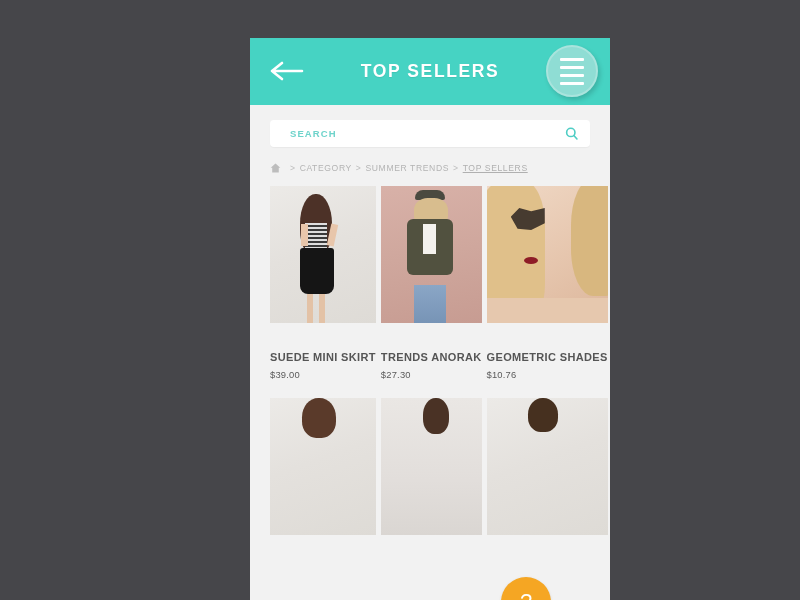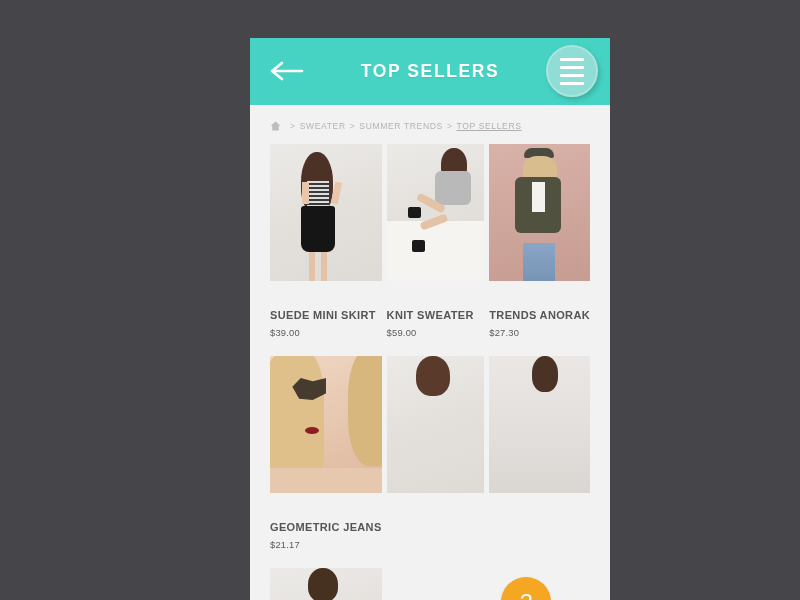--- a/index.html
+++ b/index.html
@@ -199,27 +199,34 @@
     <div class="header-title">TOP SELLERS</div>
 
     <div class="menu-btn">
       <i></i>
       <i></i>
       <i></i>
       <i></i>
     </div>
   </div>
 
+  <div class="search-wrap">
+    <input class="search-input" type="text" placeholder="SEARCH" style="">
+    <svg class="search-icon" viewBox="0 0 20 20">
+      <circle cx="8.5" cy="8" r="5.2" stroke="#4ecdc4" stroke-width="2" fill="none"></circle>
+      <line x1="12.6" y1="12.2" x2="16.2" y2="16.2" stroke="#4ecdc4" stroke-width="2" stroke-linecap="round"></line>
+    </svg>
+  </div>
 
   <div class="breadcrumb">
     <svg class="home-icon" width="11" height="10" viewBox="0 0 12 11">
       <path d="M6 0.5 L11.3 5.2 L9.6 5.2 L9.6 10.4 L2.4 10.4 L2.4 5.2 L0.7 5.2 Z" fill="#bdbdbd"></path>
     </svg>
     <span class="sep">&gt;</span>
-    <a class="crumb" href="#">SWEATER</a>
+    <a class="crumb" href="#">CATEGORY</a>
     <span class="sep">&gt;</span>
     <a class="crumb" href="#">SUMMER TRENDS</a>
     <span class="sep">&gt;</span>
     <a class="crumb current" href="#">TOP SELLERS</a>
   </div>
 
   <div class="grid">
 
     <div class="card">
       <div class="thumb">
@@ -232,34 +239,20 @@
         <div class="fig" style="left:29%;top:28%;width:7px;height:22px;background:#e8c6ab;"></div>
         <div class="fig" style="left:56%;top:28%;width:7px;height:22px;background:#e8c6ab;transform:rotate(12deg);"></div>
         <div class="leg" style="left:35%;top:79%;width:6px;height:22%;"></div>
         <div class="leg" style="left:46%;top:79%;width:6px;height:22%;"></div>
       </div>
       <div class="card-title">SUEDE MINI SKIRT</div>
       <div class="card-price">$39.00</div>
     </div>
 
 
-    <div class="card">
-      <div class="thumb">
-        <div class="bg-wall-a"></div>
-        <div class="fig" style="left:0;bottom:0;width:100%;height:44%;background:#f6f4f1;"></div>
-        <div class="hair" style="left:56%;top:3%;width:26px;height:34px;background:#4e3327;"></div>
-        <div class="fig" style="left:50%;top:20%;width:36px;height:34px;background:#b9b9b9;border-radius:6px;"></div>
-        <div class="leg" style="left:30%;top:40%;width:30px;height:8px;transform:rotate(28deg);border-radius:4px;"></div>
-        <div class="leg" style="left:34%;top:54%;width:28px;height:8px;transform:rotate(-20deg);border-radius:4px;"></div>
-        <div class="fig" style="left:22%;top:46%;width:13px;height:11px;background:#1a1a1a;border-radius:2px;"></div>
-        <div class="fig" style="left:26%;top:70%;width:13px;height:12px;background:#1a1a1a;border-radius:2px;"></div>
-      </div>
-      <div class="card-title">KNIT SWEATER</div>
-      <div class="card-price">$59.00</div>
-    </div>
 
 
     <div class="card">
       <div class="thumb">
         <div class="bg-wall-pink"></div>
         <div class="fig" style="left:34%;top:3%;width:30px;height:10px;background:#4a4a40;border-radius:8px 8px 2px 2px;"></div>
         <div class="fig" style="left:39%;top:10%;width:18px;height:20px;background:#efd2b3;border-radius:45%;"></div>
         <div class="hair" style="left:33%;top:9%;width:34px;height:30px;background:#d8bd8e;border-radius:40%;"></div>
         <div class="fig" style="left:26%;top:24%;width:46px;height:56px;background:#51513f;border-radius:6px;"></div>
         <div class="fig" style="left:42%;top:28%;width:13px;height:30px;background:#f4f2ee;"></div>
@@ -273,22 +266,22 @@
     <div class="card">
       <div class="thumb">
         <div class="bg-skin"></div>
         <div class="hair" style="left:-10%;top:-4%;width:58%;height:108%;background:#e0c08a;border-radius:40% 30% 30% 40%;"></div>
         <div class="hair" style="right:-16%;top:-6%;width:46%;height:86%;background:#d8b77f;border-radius:40%;"></div>
         <div class="fig" style="left:20%;top:16%;width:34px;height:22px;background:#2c2320;opacity:0.85;
              clip-path:polygon(0 40%,25% 0,60% 15%,100% 0,100% 70%,60% 100%,20% 95%);"></div>
         <div class="fig" style="left:31%;top:52%;width:14px;height:7px;background:#8e1c26;border-radius:50%;"></div>
         <div class="fig" style="left:0;bottom:0;width:100%;height:18%;background:#e6c8ae;"></div>
       </div>
-      <div class="card-title">GEOMETRIC JEANS</div>
-      <div class="card-price">$21.17</div>
+      <div class="card-title">GEOMETRIC SHADES</div>
+      <div class="card-price">$10.76</div>
     </div>
 
     <div class="card">
       <div class="thumb">
         <div class="bg-wall-a"></div>
         <div class="hair" style="left:30%;top:0;width:34px;height:40px;background:#5a3a2a;"></div>
       </div>
     </div>
     <div class="card">
       <div class="thumb">

